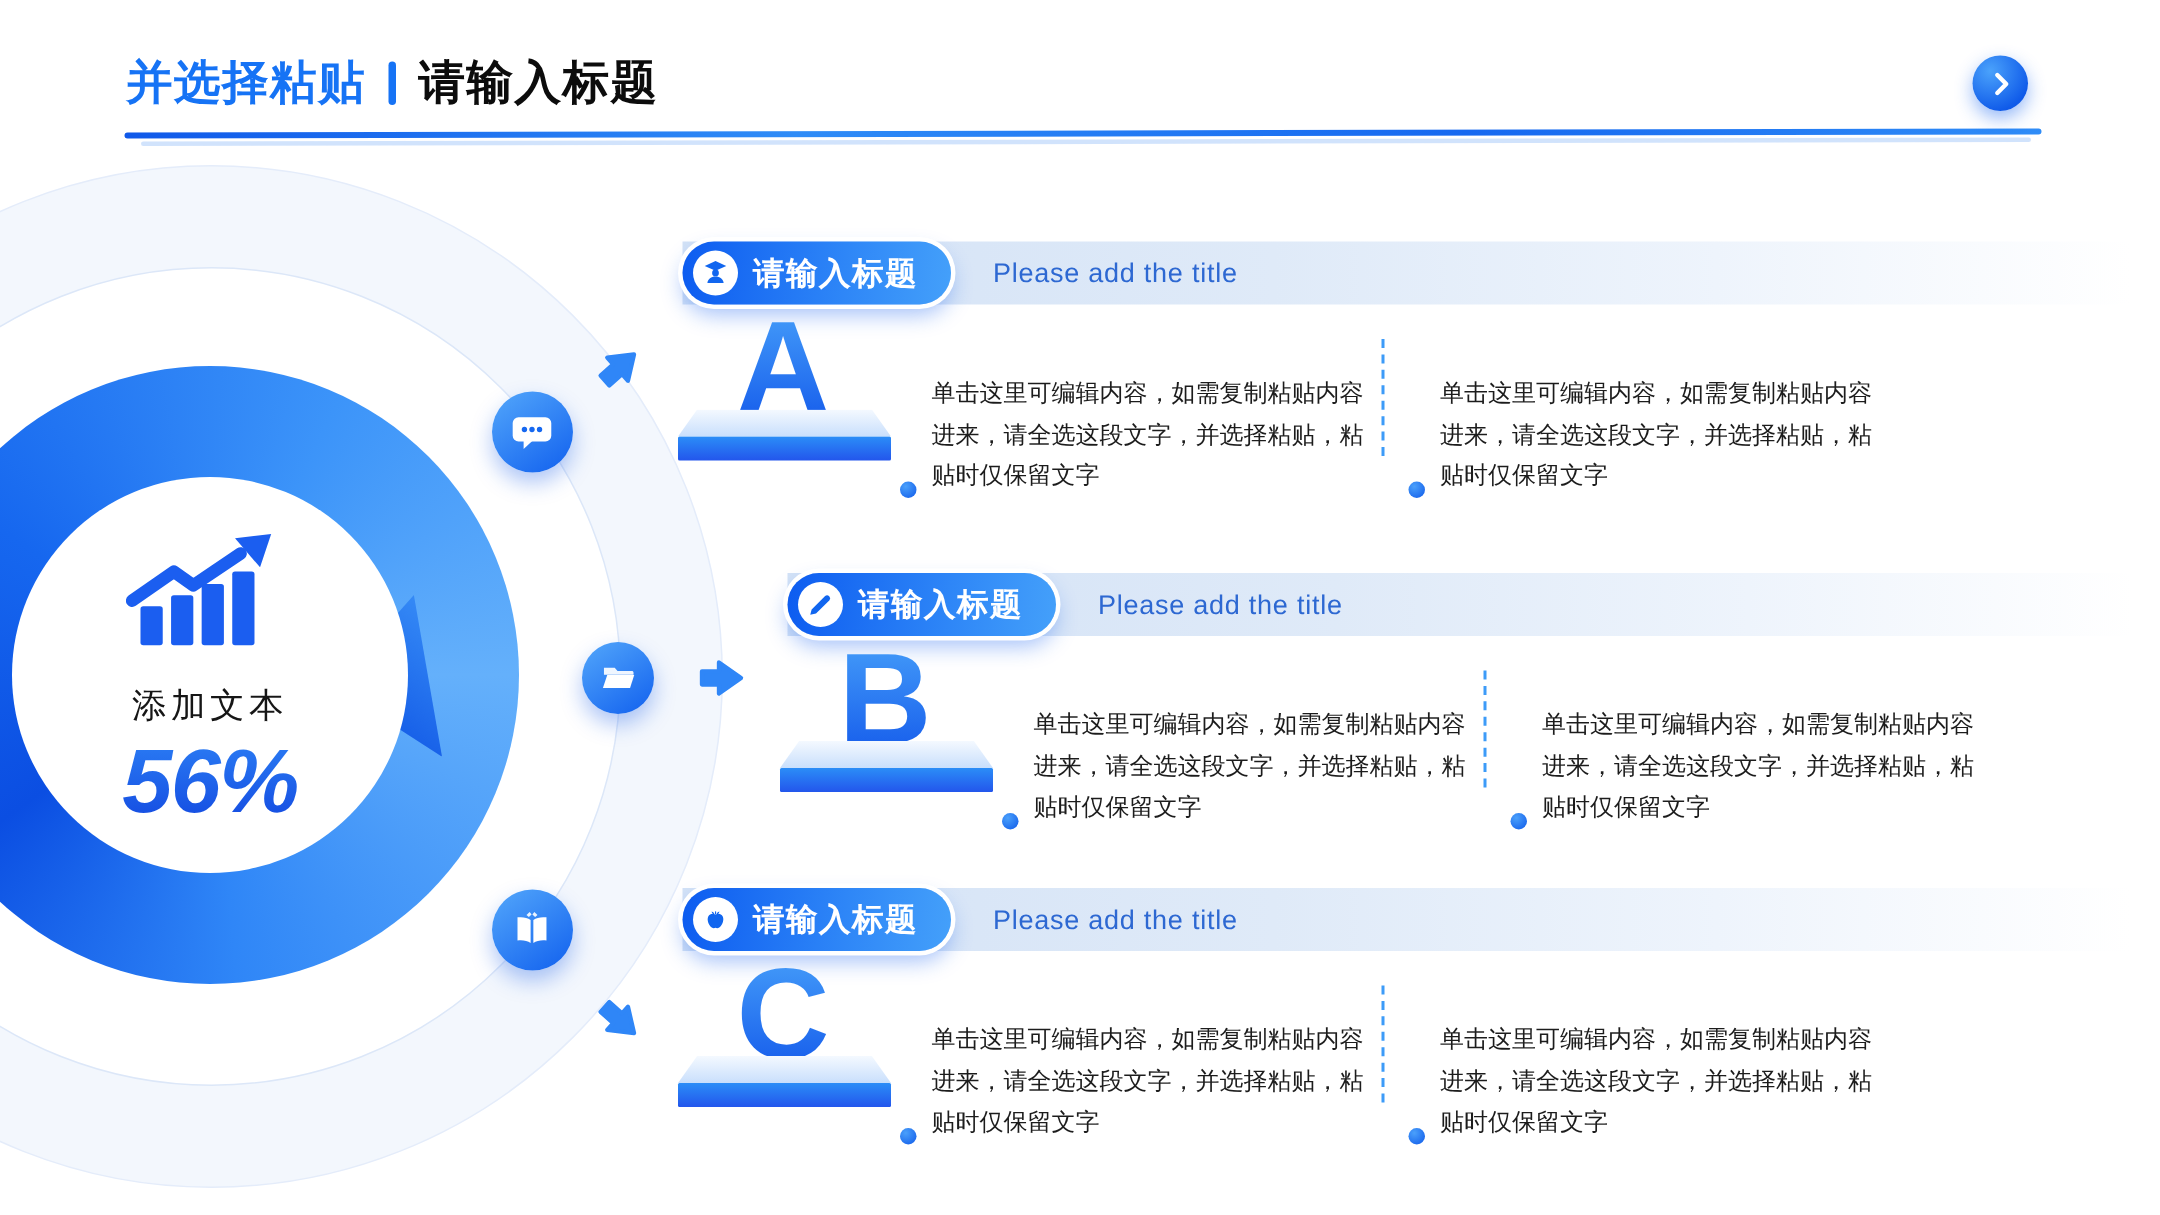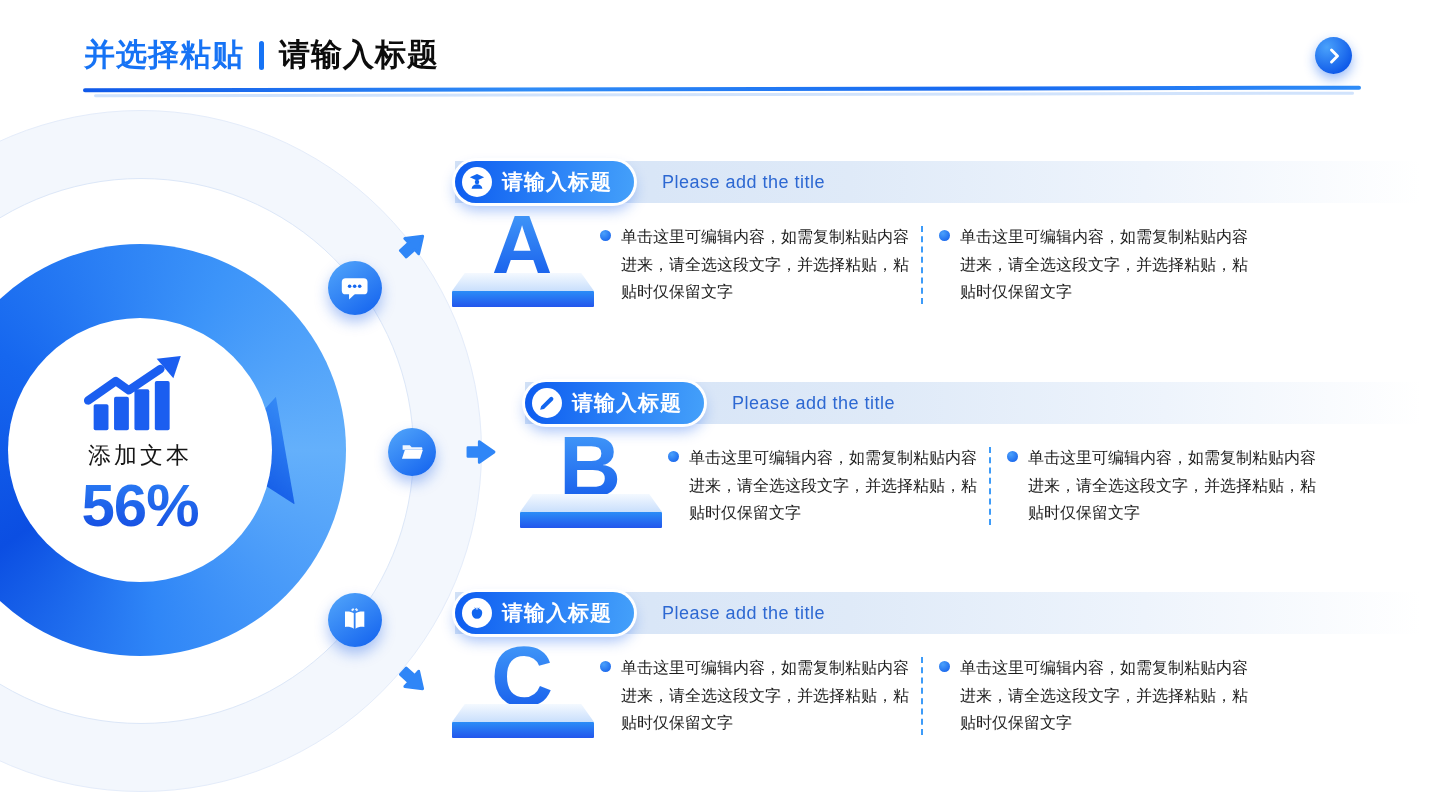--- a/index.html
+++ b/index.html
@@ -30,24 +30,24 @@
     background:#ffffff;border:1px solid #dce7f8;}
   .donut{position:absolute;left:-66px;top:244px;width:412px;height:412px;border-radius:50%;
     background:conic-gradient(from 235deg,#0b4ee2,#1667ef 70deg,#3c94f9 150deg,#64b0fb 215deg,#2f86f7 300deg,#0b4ee2);}
   .swirl-head{position:absolute;left:226px;top:396px;width:82px;height:100px;
     background:linear-gradient(205deg,#3c94f9,#0c50e3);
     clip-path:polygon(46% 0,100% 100%,0 72%);transform:rotate(14deg);
     filter:drop-shadow(0 10px 14px rgba(15,80,220,.35));}
   .inner-circle{position:absolute;left:8px;top:318px;width:264px;height:264px;border-radius:50%;
     background:#ffffff;display:flex;flex-direction:column;align-items:center;text-align:center;}
   .center-icon{margin-top:38px;width:112px;height:76px;}
-  .center-label{margin-top:8px;font-size:23px;color:#161616;letter-spacing:3px;font-weight:500;}
+  .center-label{margin-top:23px;font-size:23px;color:#161616;letter-spacing:3px;font-weight:500;}
   .center-value{margin-top:0;font-size:60px;font-weight:800;letter-spacing:-1px;
     background:linear-gradient(180deg,#2d82f6,#1246df);
-    -webkit-background-clip:text;background-clip:text;color:transparent;}
+    -webkit-background-clip:text;background-clip:text;color:transparent;font-style:italic;}
   .orbit-btn{position:absolute;border-radius:50%;display:flex;align-items:center;justify-content:center;
     background:linear-gradient(145deg,#53a7fb,#1160ee);box-shadow:0 7px 14px rgba(20,90,230,.35);}
   .orbit-chat{left:328px;top:261px;width:54px;height:54px;}
   .orbit-folder{left:388px;top:428px;width:48px;height:48px;}
   .orbit-book{left:328px;top:593px;width:54px;height:54px;}
   .orbit-btn svg{width:58%;height:58%;}
   .mini-arrow{position:absolute;width:34px;height:34px;}
   .mini-arrow svg{width:100%;height:100%;}
   .arr-up{left:396px;top:228px;transform:rotate(-42deg);}
   .arr-right{left:464px;top:435px;}
@@ -83,21 +83,21 @@
   .sec-b .big-letter{left:528px;}
   .platform{position:absolute;width:142px;}
   .sec-a .platform,.sec-c .platform{left:452px;top:112px;}
   .sec-b .platform{left:520px;top:112px;}
   .plat-top{height:18px;background:linear-gradient(180deg,#f4f9ff,#c9dffc);
     clip-path:polygon(9% 0,91% 0,100% 100%,0 100%);}
   .plat-front{height:16px;border-radius:1px;background:linear-gradient(180deg,#2b8df7,#2356ec);}
   .bullets{position:absolute;top:62px;display:flex;align-items:flex-start;}
   .sec-a .bullets,.sec-c .bullets{left:600px;}
   .sec-b .bullets{left:668px;}
-  .bullet-col{display:flex;align-items:flex-start;}
+  .bullet-col{display:flex;align-items:flex-end;margin-top:26px;}
   .dot{width:11px;height:11px;border-radius:50%;margin:7px 10px 0 0;flex:none;
     background:radial-gradient(circle at 35% 30%,#4aa0fb,#0f5ae9);}
   .bullet-text{width:288px;font-size:16px;line-height:27.5px;color:#1c1c1c;margin:0;}
   .dash-divider{border-left:2px dashed #3d9bf8;height:78px;margin:3px 16px 0 12px;}
 </style>
 </head>
 <body>
 
 <div class="hdr-title">
   <span class="hdr-cn">并选择粘贴</span>

